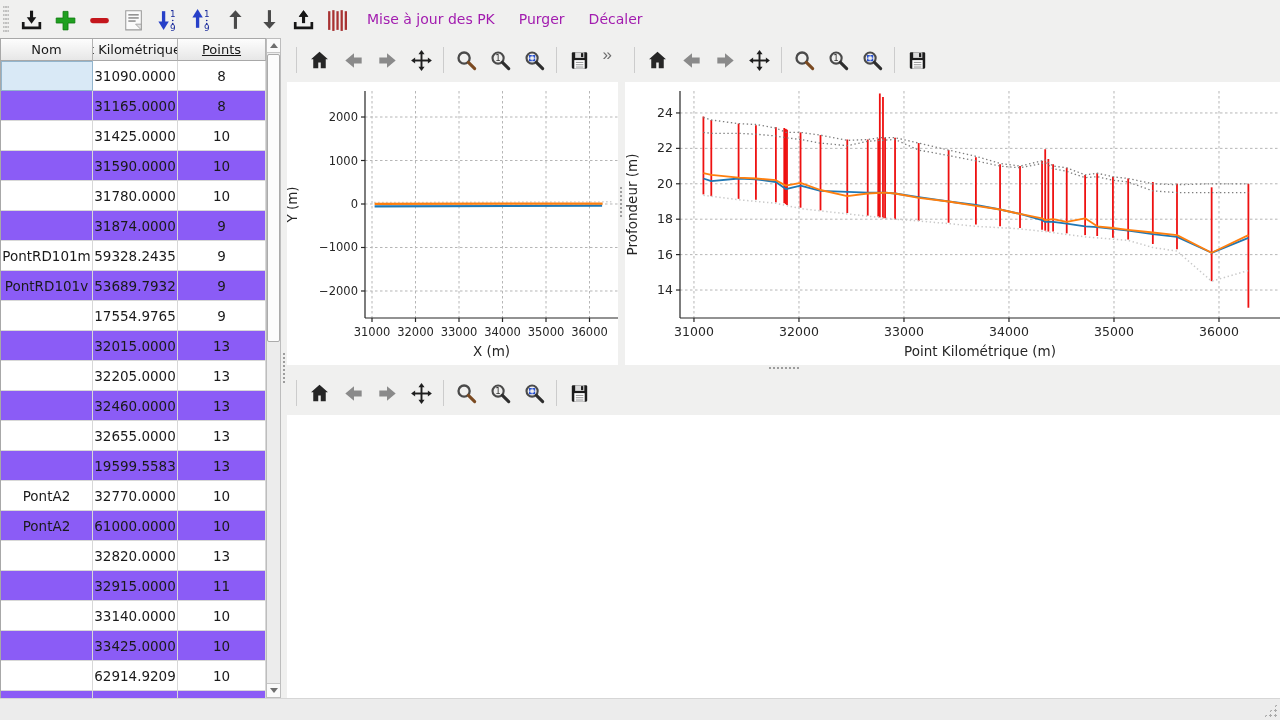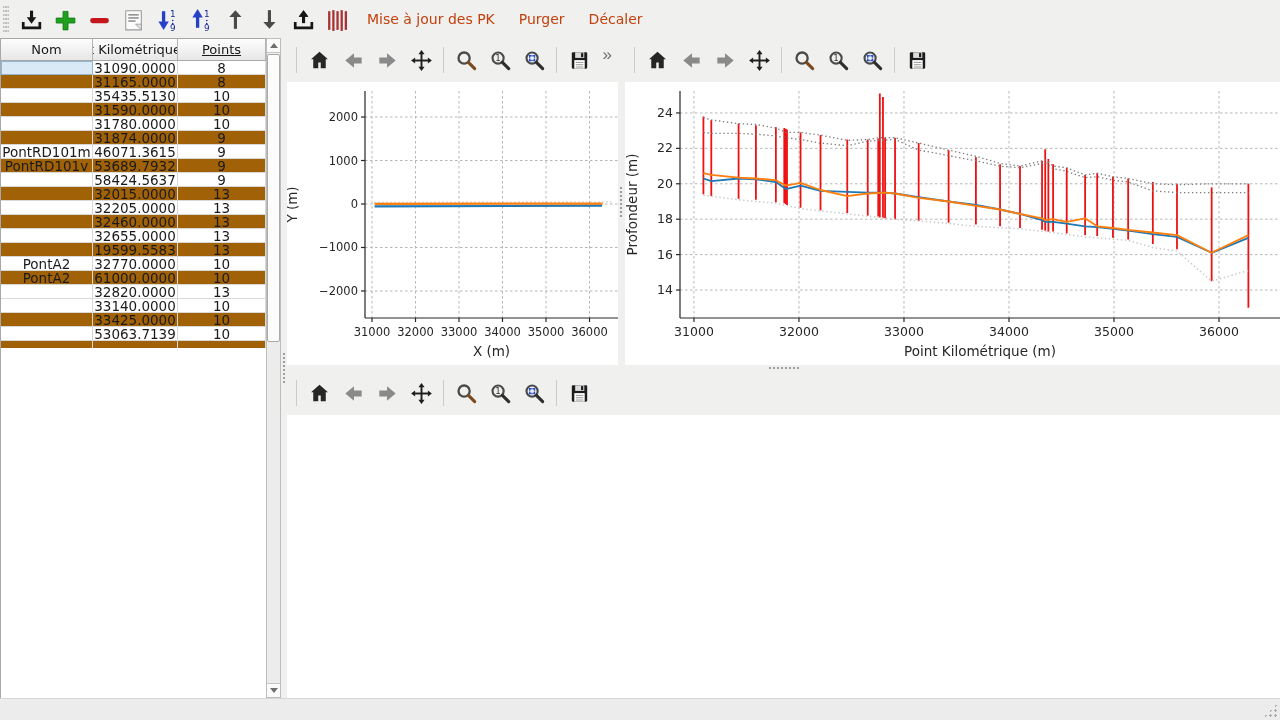--- a/index.html
+++ b/index.html
@@ -10,37 +10,37 @@
 
   
   .topbar { position:absolute; left:0; top:0; width:1280px; height:38px;
     background:#f0f0ef; display:flex; align-items:center; }
   .tb-handle { width:6px; height:28px; margin:0 4px 0 3px;
     background-image:radial-gradient(circle,#adadad 1px,transparent 1.2px);
     background-size:3px 4px; background-position:center; }
   .tb-btn { width:30px; height:30px; border:none; background:transparent;
     display:flex; align-items:center; justify-content:center; padding:0; margin:0 2px; }
   .tb-txtbtn { border:none; background:transparent; font:14px "DejaVu Sans","Liberation Sans",sans-serif;
-    color:#c2410c; padding:6px 10px; margin-left:4px; }
+    color:#a21caf; padding:6px 10px; margin-left:4px; }
 
   
   .main { position:absolute; left:0; top:38px; width:1280px; height:660px; display:flex; }
 
   
   .table-panel { width:281px; height:660px; display:flex; background:#fff; }
   .grid { width:266px; border-left:1px solid #a8a8a8; border-top:1px solid #a8a8a8; }
   .thead { display:flex; height:22px; }
   .th { background:linear-gradient(#fdfdfd,#e7e7e7); border-right:1px solid #b3b3b3;
     border-bottom:1px solid #a8a8a8; font-size:13px; color:#181818;
     display:flex; align-items:center; justify-content:center; overflow:hidden; white-space:nowrap; }
   .th:nth-child(1){ width:92px; }
   .th:nth-child(2){ width:85px; }
   .th:nth-child(3){ width:88px;text-decoration:underline; }
-  .trow { display:flex; height:14px; }
-  .trow.alt .td { background:#a16207; }
+  .trow { display:flex; height:30px; }
+  .trow.alt .td { background:#8b5cf6; }
   .td { background:#fff; border-right:1px solid #d8d8d8; border-bottom:1px solid #d8d8d8;
     display:flex; align-items:center; justify-content:center; font-size:13.5px;
     overflow:hidden; white-space:nowrap; }
   .td.c0 { width:92px; }
   .td.c1 { width:85px; }
   .td.c2 { width:88px; }
   .td.sel { background:#d9e9f6 !important; border:1px solid #93b5cd; }
   .row-sliver { display:flex; height:7px; }
   .row-sliver .td { border-bottom:none; }
 
@@ -239,51 +239,51 @@
               <div class="td c1">31090.0000</div>
               <div class="td c2">8</div>
             </div>
             <div class="trow alt">
               <div class="td c0"></div>
               <div class="td c1">31165.0000</div>
               <div class="td c2">8</div>
             </div>
             <div class="trow">
               <div class="td c0"></div>
-              <div class="td c1">35435.5130</div>
+              <div class="td c1">31425.0000</div>
               <div class="td c2">10</div>
             </div>
             <div class="trow alt">
               <div class="td c0"></div>
               <div class="td c1">31590.0000</div>
               <div class="td c2">10</div>
             </div>
             <div class="trow">
               <div class="td c0"></div>
               <div class="td c1">31780.0000</div>
               <div class="td c2">10</div>
             </div>
             <div class="trow alt">
               <div class="td c0"></div>
               <div class="td c1">31874.0000</div>
               <div class="td c2">9</div>
             </div>
             <div class="trow">
               <div class="td c0">PontRD101m</div>
-              <div class="td c1">46071.3615</div>
+              <div class="td c1">59328.2435</div>
               <div class="td c2">9</div>
             </div>
             <div class="trow alt">
               <div class="td c0">PontRD101v</div>
               <div class="td c1">53689.7932</div>
               <div class="td c2">9</div>
             </div>
             <div class="trow">
               <div class="td c0"></div>
-              <div class="td c1">58424.5637</div>
+              <div class="td c1">17554.9765</div>
               <div class="td c2">9</div>
             </div>
             <div class="trow alt">
               <div class="td c0"></div>
               <div class="td c1">32015.0000</div>
               <div class="td c2">13</div>
             </div>
             <div class="trow">
               <div class="td c0"></div>
               <div class="td c1">32205.0000</div>
@@ -312,33 +312,38 @@
             <div class="trow alt">
               <div class="td c0">PontA2</div>
               <div class="td c1">61000.0000</div>
               <div class="td c2">10</div>
             </div>
             <div class="trow">
               <div class="td c0"></div>
               <div class="td c1">32820.0000</div>
               <div class="td c2">13</div>
             </div>
+            <div class="trow alt">
+              <div class="td c0"></div>
+              <div class="td c1">32915.0000</div>
+              <div class="td c2">11</div>
+            </div>
             <div class="trow">
               <div class="td c0"></div>
               <div class="td c1">33140.0000</div>
               <div class="td c2">10</div>
             </div>
             <div class="trow alt">
               <div class="td c0"></div>
               <div class="td c1">33425.0000</div>
               <div class="td c2">10</div>
             </div>
             <div class="trow">
               <div class="td c0"></div>
-              <div class="td c1">53063.7139</div>
+              <div class="td c1">62914.9209</div>
               <div class="td c2">10</div>
             </div>
             <div class="row-sliver trow alt">
               <div class="td c0"></div>
               <div class="td c1"></div>
               <div class="td c2"></div>
             </div>
           </div>
       </div>
       <div class="sbar">

